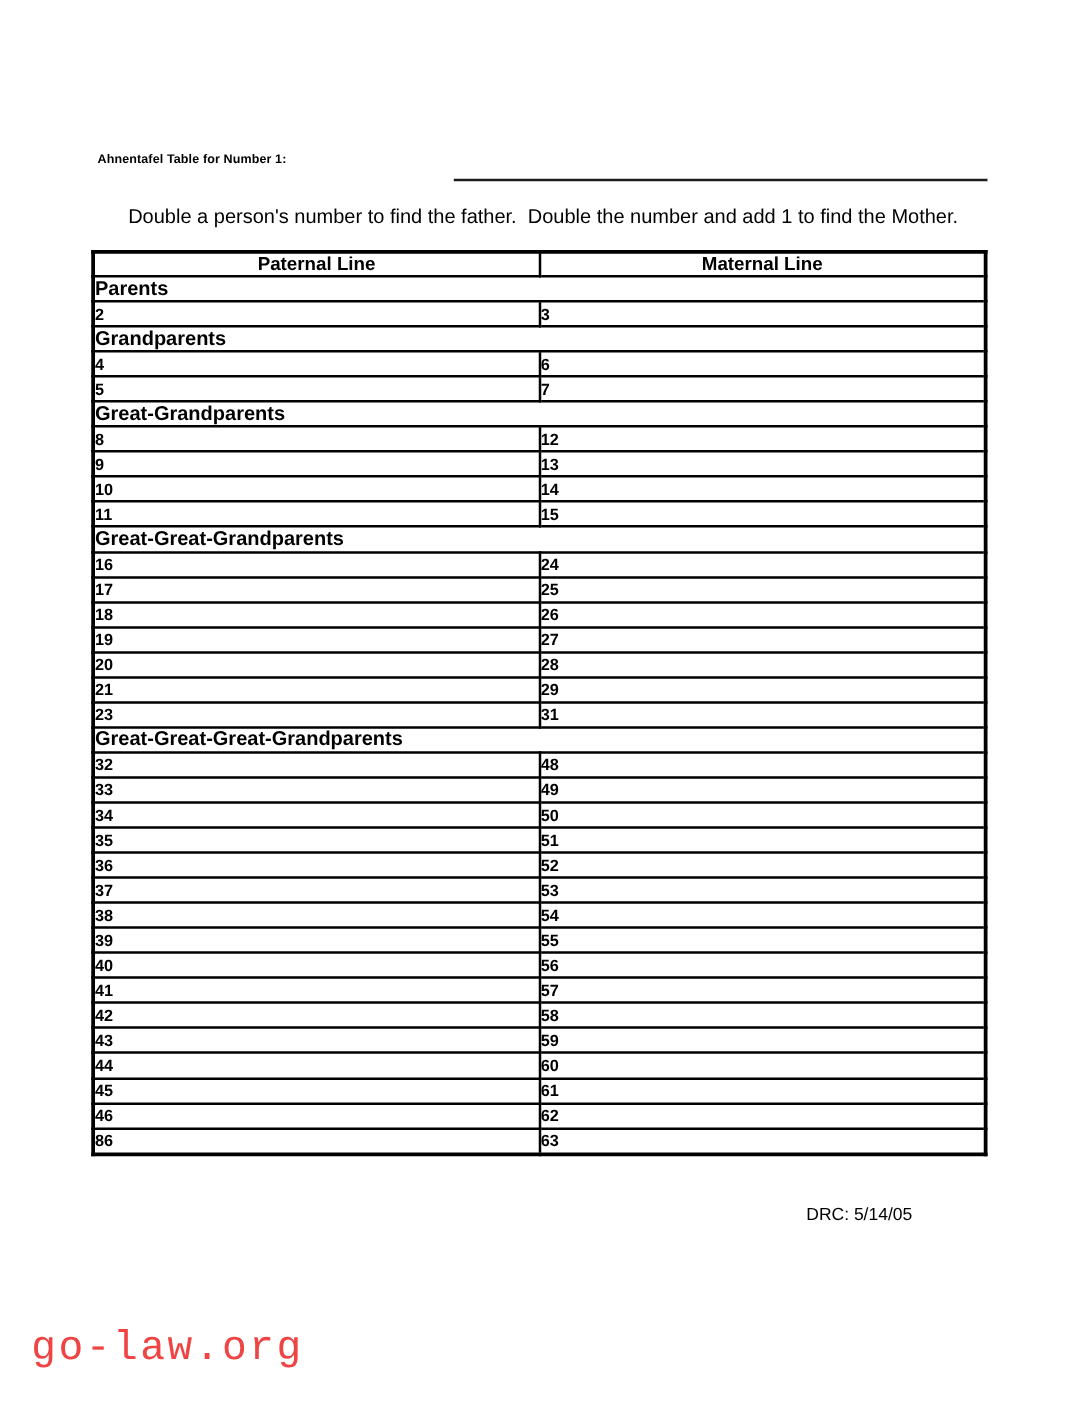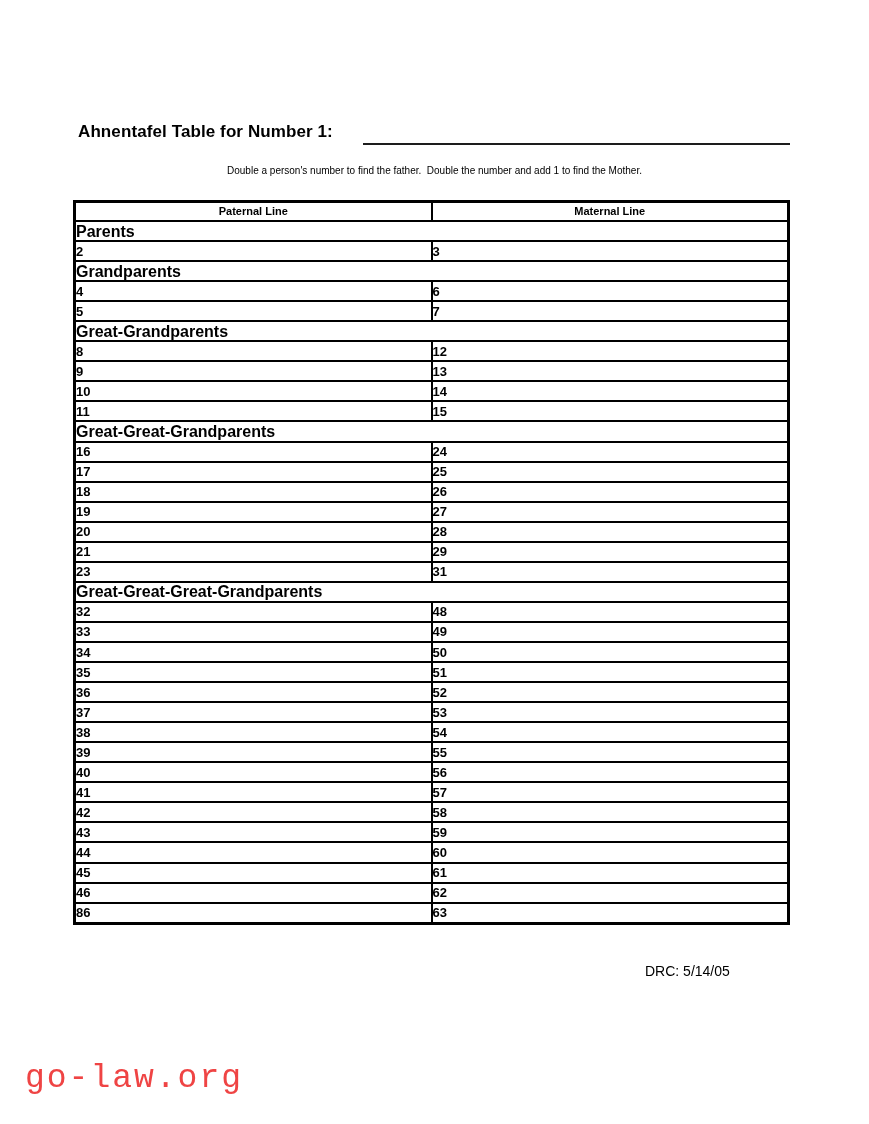--- a/index.html
+++ b/index.html
@@ -14,40 +14,40 @@
     background: #ffffff;
     font-family: "Liberation Sans", sans-serif;
     color: #000000;
     overflow: hidden;
   }
   .doc-title {
     position: absolute;
     left: 78px;
     top: 122px;
     margin: 0;
-    font-size: 17px;
+    font-size: 10px;
     font-weight: bold;
     letter-spacing: 0.1px;
     white-space: nowrap;
   }
   .fill-line {
     position: absolute;
     left: 363px;
     top: 127px;
     width: 427px;
     height: 16px;
     border-bottom: 2px solid #1d1d1d;
   }
   .instruction {
     position: absolute;
     left: 0;
     top: 165px;
     width: 869px;
     text-align: center;
-    font-size: 10px;
+    font-size: 16px;
     white-space: pre;
   }
   table.ahnentafel {
     position: absolute;
     left: 73px;
     top: 200px;
     width: 717px;
     height: 725px;
     border-collapse: collapse;
     table-layout: fixed;
@@ -60,21 +60,21 @@
     padding: 0;
     height: 17px;
     line-height: 17px;
     overflow: hidden;
   }
   table.ahnentafel {
     border: 3px solid #000000;
   }
   table.ahnentafel th {
     text-align: center;
-    font-size: 11px;
+    font-size: 15px;
     margin-left: 25px;
   }
   td.section {
     text-align: left;
     font-size: 16px;
   }
   td.num {
     text-align: left;
     padding-left: 13px;
   }

